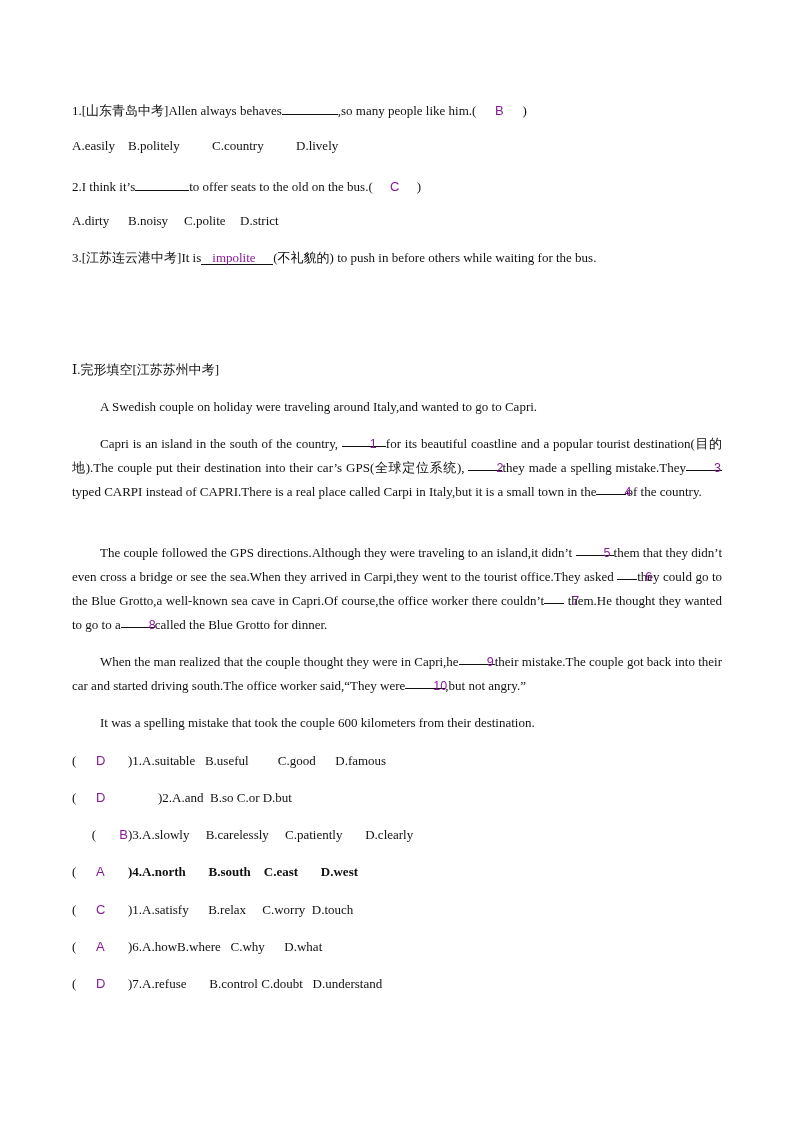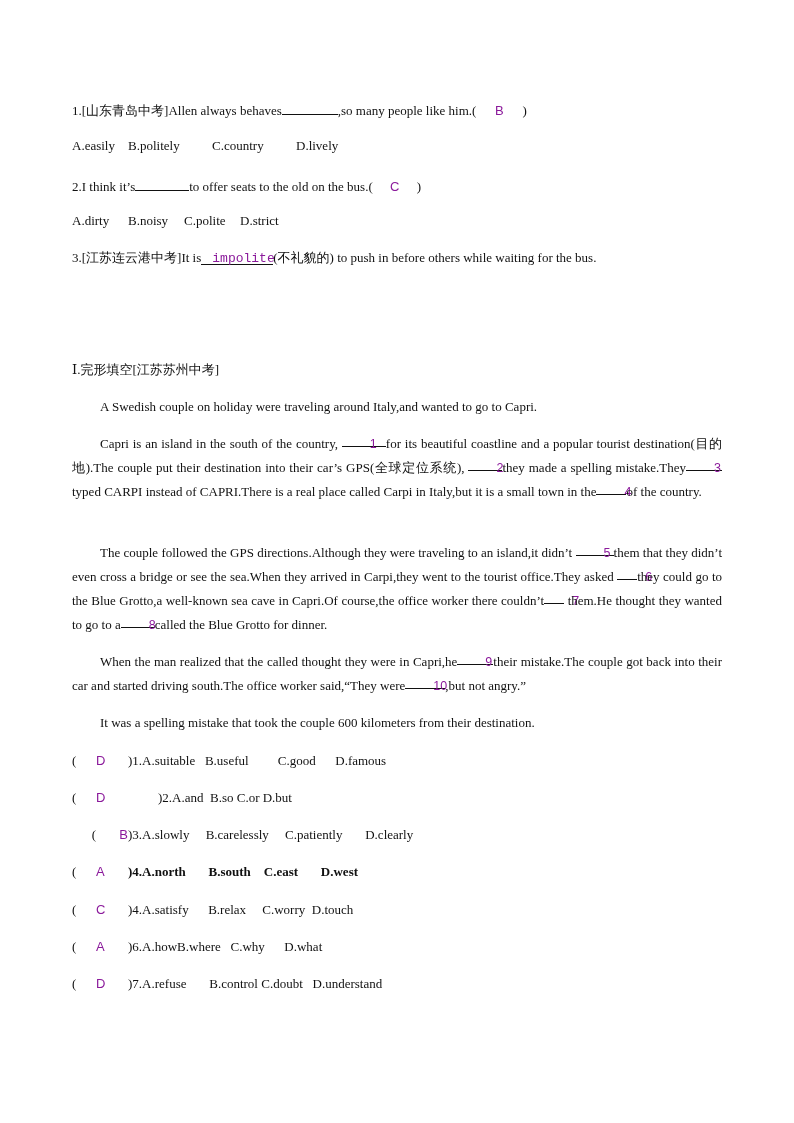--- a/index.html
+++ b/index.html
@@ -27,54 +27,54 @@
 </div>
 
 <div class="line" style="top:176px;">
   <span>2.I think it’s</span><span class="blank" style="width:54px;"></span><span>to offer seats to the old on the bus.(</span><span style="display:inline-block;width:44px;text-align:center;" class="ans">C</span><span>)</span>
 </div>
 <div class="line" style="top:213px;">
   <span class="opt" style="width:56px;">A.dirty</span><span class="opt" style="width:56px;">B.noisy</span><span class="opt" style="width:56px;">C.polite</span><span class="opt">D.strict</span>
 </div>
 
 <div class="line" style="top:250px;">
-  <span>3.[江苏连云港中考]It is</span><span class="blank" style="width:72px;text-align:left;padding-left:0;"><span class="ans" style="font-family:Liberation Mono, monospace;font-size:13px;padding-left:11px;">impolite</span></span><span>(不礼貌的) to push in before others while waiting for the bus.</span>
+  <span>3.[江苏连云港中考]It is</span><span class="blank" style="width:72px;text-align:left;padding-left:0;"><span class="ans" style="font-family:Liberation Serif, serif;font-size:13px;padding-left:11px;">impolite</span></span><span>(不礼貌的) to push in before others while waiting for the bus.</span>
 </div>
 
 <div class="line" style="top:362px;">Ⅰ.完形填空[江苏苏州中考]</div>
 
 <div class="para indent" style="top:395px;">A Swedish couple on holiday were traveling around Italy,and wanted to go to Capri.</div>
 
 <div class="para indent" style="top:432px;">
   <span>Capri is an island in the south of the country,</span> <span class="blank" style="width:44px;"><span class="ans">1</span></span><span>for its beautiful coastline and a popular tourist destination(目的地).The couple put their destination into their car’s GPS(全球定位系统),</span> <span class="blank" style="width:34px;"><span class="ans">2</span></span><span>they made a spelling mistake.They</span><span class="blank" style="width:36px;"><span class="ans">3</span></span><span>typed CARPI instead of CAPRI.There is a real place called Carpi in Italy,but it is a small town in the</span><span class="blank" style="width:30px;"><span class="ans">4</span></span><span>of the country.</span>
 </div>
 
 <div class="para indent" style="top:541px;">
   <span>The couple followed the GPS directions.Although they were traveling to an island,it didn’t</span> <span class="blank" style="width:38px;"><span class="ans">5</span></span><span>them that they didn’t even cross a bridge or see the sea.When they arrived in Carpi,they went to the tourist office.They asked</span> <span class="blank" style="width:20px;text-align:left;"><span class="ans">6</span></span><span>they could go to the Blue Grotto,a well-known sea cave in Capri.Of course,the office worker there couldn’t</span><span class="blank" style="width:20px;text-align:right;"><span class="ans">7</span></span> <span>them.He thought they wanted to go to a</span><span class="blank" style="width:34px;"><span class="ans">8</span></span><span>called the Blue Grotto for dinner.</span>
 </div>
 
 <div class="para indent" style="top:650px;">
-  <span>When the man realized that the called thought they were in Capri,he</span><span class="blank" style="width:36px;"><span class="ans">9</span></span><span>their mistake.The couple got back into their car and started driving south.The office worker said,“They were</span><span class="blank" style="width:40px;"><span class="ans">10</span></span><span>,but not angry.”</span>
+  <span>When the man realized that the couple thought they were in Capri,he</span><span class="blank" style="width:36px;"><span class="ans">9</span></span><span>their mistake.The couple got back into their car and started driving south.The office worker said,“They were</span><span class="blank" style="width:40px;"><span class="ans">10</span></span><span>,but not angry.”</span>
 </div>
 
 <div class="para indent" style="top:711px;">It was a spelling mistake that took the couple 600 kilometers from their destination.</div>
 
 <div class="paren-row" style="top:753px;">
   <span class="p-open">(</span><span class="p-ans ans">D</span><span style="white-space:pre;">)1.A.suitable   B.useful         C.good      D.famous</span>
 </div>
 <div class="paren-row" style="top:790px;">
   <span class="p-open">(</span><span class="p-ans ans">D</span><span style="white-space:pre;margin-left:30px;">)2.A.and  B.so C.or D.but</span>
 </div>
 <div class="paren-row" style="top:827px;text-align:right;">
   <span class="p-open">(</span><span class="p-ans ans">B</span><span style="white-space:pre;">)3.A.slowly     B.carelessly     C.patiently       D.clearly</span>
 </div>
 <div class="paren-row" style="top:864px;">
   <span class="p-open">(</span><span class="p-ans ans">A</span><span style="white-space:pre;font-weight:bold;">)4.A.north       B.south    C.east       D.west</span>
 </div>
 <div class="paren-row" style="top:902px;">
-  <span class="p-open">(</span><span class="p-ans ans">C</span><span style="white-space:pre;">)4.A.satisfy      B.relax     C.worry  D.touch</span>
+  <span class="p-open">(</span><span class="p-ans ans">C</span><span style="white-space:pre;">)1.A.satisfy      B.relax     C.worry  D.touch</span>
 </div>
 <div class="paren-row" style="top:939px;">
   <span class="p-open">(</span><span class="p-ans ans">A</span><span style="white-space:pre;">)6.A.howB.where   C.why      D.what</span>
 </div>
 <div class="paren-row" style="top:976px;">
   <span class="p-open">(</span><span class="p-ans ans">D</span><span style="white-space:pre;">)7.A.refuse       B.control C.doubt   D.understand</span>
 </div>
 
 </body></html>

